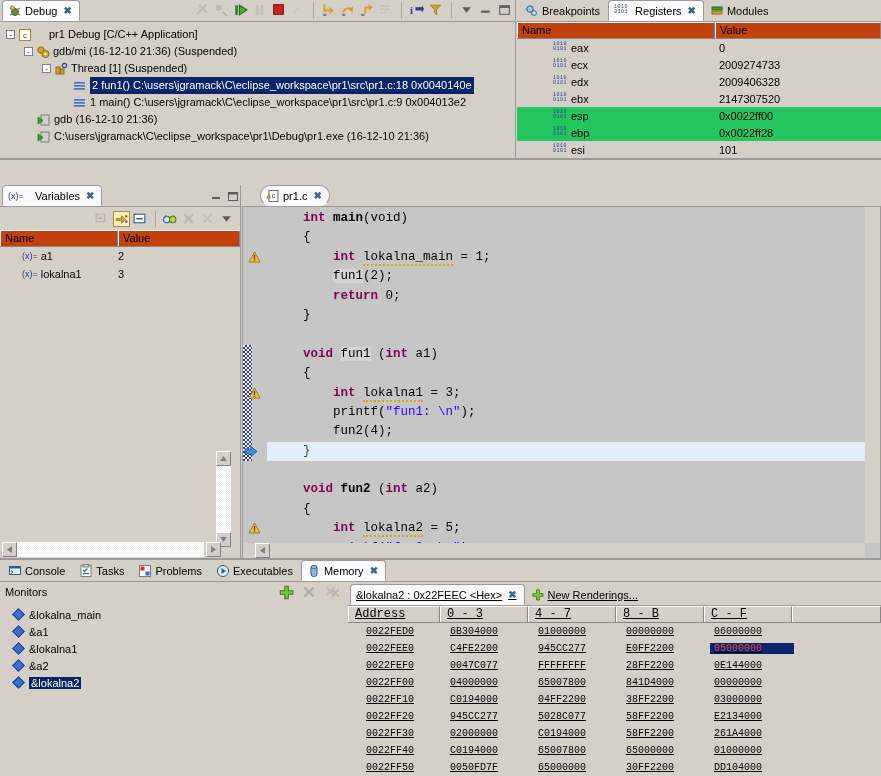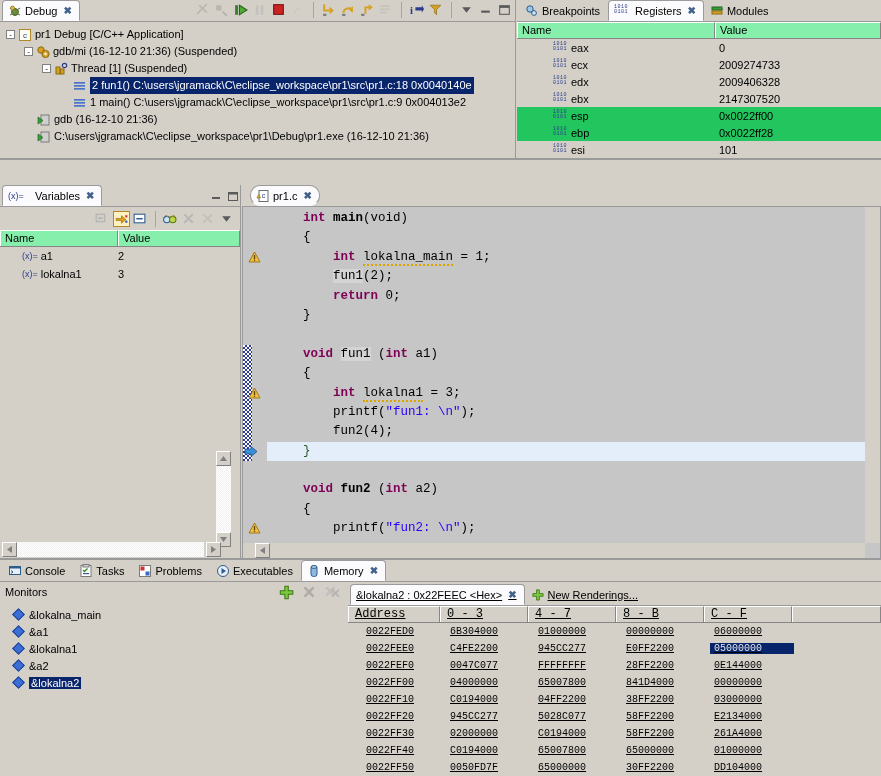--- a/index.html
+++ b/index.html
@@ -52,21 +52,21 @@
   .exp {
     width: 9px; height: 9px; border: 1px solid #808080; background: #fff;
     font-size: 8px; line-height: 7px; text-align: center; color: #000;
     margin-right: 3px; flex: none; font-family: "Liberation Sans", sans-serif;
   }
   .ind { flex: none; }
   .selrow { background: #08246b; color: #fff; padding: 0 2px; }
 
   
   #regView { left: 517px; top: 0; width: 364px; height: 186px; }
-  .colhdr { display: flex; height: 17px; background: #86efac; border-bottom: 1px solid #868686; }
+  .colhdr { display: flex; height: 17px; background: #c2410c; border-bottom: 1px solid #868686; }
   .colhdr > div {
     border-right: 1px solid #868686; border-top: 1px solid #fff; border-left: 1px solid #fff;
     padding: 1px 0 0 4px; font-size: 11px; overflow: hidden;
   }
   .reg-row { display: flex; height: 17px; align-items: center; }
   .reg-row.hl { background: #22c55e; }
   .reg-name { width: 198px; display: flex; align-items: center; padding-left: 36px; }
   .reg-val { padding-left: 4px; }
   .binico {
     width: 15px; height: 12px; flex: none; margin-right: 3px;
@@ -113,21 +113,21 @@
   .mon-row { display: flex; align-items: center; height: 17px; padding-left: 14px; }
   .diamond {
     width: 9px; height: 9px; background: #3b6fd6; transform: rotate(45deg);
     border: 1px solid #1a3f8f; margin-right: 6px; flex: none;
   }
   .mem-area { position: absolute; left: 348px; top: 0; right: 0; bottom: 0; text-decoration: underline; }
   .mem-hdr { display: flex; height: 17px; background: #d4d0c8; border-bottom: 1px solid #868686; font-family: "Liberation Mono", monospace; font-size: 12px; }
   .mem-hdr > div { border-right: 1px solid #868686; border-top: 1px solid #fff; border-left: 1px solid #fff; padding-left: 6px; overflow: hidden; }
   .mem-row { display: flex; height: 17px; font-family: "Liberation Mono", monospace; font-size: 10px; align-items: center; }
   .mem-row > div { overflow: hidden; white-space: nowrap; }
-  .mcell-sel { background: #08246b; color: #e5e5e5; }
+  .mcell-sel { background: #08246b; color: #ef4444; }
 
   .vsep { position: absolute; background: #9a9a9a; }
 </style>
 </head>
 <body>
 
 <div class="app">
 
   <div class="panel" id="debugView">
     <div class="tabbar">
@@ -208,21 +208,21 @@
         </div>
     </div>
     <div class="tree" id="debugTree">
         <div class="trow">
           <span class="ind" style="width: 0px;"></span>
           <span class="exp">-</span>
           <span class="ico"><svg width="14" height="14" viewBox="0 0 14 14">
               <rect x="1.5" y="1.5" width="11" height="11" fill="#fdfdf2" stroke="#b08a2a"></rect>
               <text x="7" y="10" font-size="8" text-anchor="middle" fill="#2b3c8c" font-family="Liberation Sans">c</text>
             </svg></span>
-          <span style="margin-left: 3px;">pr1 Debug [C/C++ Application]</span>
+          <span style="margin-left: 17px;">pr1 Debug [C/C++ Application]</span>
         </div>
         <div class="trow">
           <span class="ind" style="width: 18px;"></span>
           <span class="exp">-</span>
           <span class="ico"><svg width="14" height="14" viewBox="0 0 14 14">
               <circle cx="5" cy="5" r="3.2" fill="#d8a020" stroke="#8a6a14"></circle>
               <circle cx="9.5" cy="9" r="3.6" fill="#d8a020" stroke="#8a6a14"></circle>
               <circle cx="9.5" cy="9" r="1.2" fill="#fff"></circle>
             </svg></span>
           <span style="margin-left: 3px;">gdb/mi (16-12-10 21:36) (Suspended)</span>
@@ -449,21 +449,21 @@
     <div class="checkerbg" style="position:absolute;left:17px;bottom:2px;right:36px;height:15px;"></div>
     <div class="sbtn" style="position:absolute;right:19px;bottom:2px;">
       <svg width="13" height="13" viewBox="0 0 13 13">
           <polygon points="9,6.5 4,3 4,10" fill="#808080"></polygon>
         </svg>
     </div>
   </div>
 
   <div class="panel" id="editor">
     <div class="tabbar">
-      <div class="tab active" style="margin-left:8px;border-radius:10px;">
+      <div class="tab active" style="margin-left:18px;border-radius:10px;">
         <span class="ico">
           <svg width="14" height="14" viewBox="0 0 14 14">
             <rect x="3" y="1.5" width="9" height="11" fill="#fff" stroke="#6f6f6f"></rect>
             <text x="7.5" y="9" font-size="7" fill="#2b3c8c" text-anchor="middle" font-family="Liberation Sans">c</text>
             <path d="M1 9 L4.5 9 L2.75 5.5 Z" fill="#e8b33a" stroke="#8a6a14" stroke-width="0.7"></path>
           </svg>
         </span>
         <span>pr1.c</span>
         <span class="x">✖</span>
       </div>
@@ -500,20 +500,21 @@
           <div class="cl"></div>
           <div class="cl">&nbsp;&nbsp;&nbsp;&nbsp;<span class="ty">void</span> <span class="occ">fun1</span> (<span class="ty">int</span> a1)</div>
           <div class="cl">&nbsp;&nbsp;&nbsp;&nbsp;{</div>
           <div class="cl">&nbsp;&nbsp;&nbsp;&nbsp;&nbsp;&nbsp;&nbsp;&nbsp;<span class="ty">int</span> <span class="sq">lokalna1</span> = 3;</div>
           <div class="cl">&nbsp;&nbsp;&nbsp;&nbsp;&nbsp;&nbsp;&nbsp;&nbsp;printf(<span class="str">"fun1: \n"</span>);</div>
           <div class="cl">&nbsp;&nbsp;&nbsp;&nbsp;&nbsp;&nbsp;&nbsp;&nbsp;fun2(4);</div>
           <div class="cl current" style="color: rgb(42, 90, 42);">&nbsp;&nbsp;&nbsp;&nbsp;}</div>
           <div class="cl"></div>
           <div class="cl">&nbsp;&nbsp;&nbsp;&nbsp;<span class="ty">void</span> <span class="fn">fun2</span> (<span class="ty">int</span> a2)</div>
           <div class="cl">&nbsp;&nbsp;&nbsp;&nbsp;{</div>
+          <div class="cl">&nbsp;&nbsp;&nbsp;&nbsp;&nbsp;&nbsp;&nbsp;&nbsp;<span class="ty">int</span> <span class="sq">lokalna2</span> = 5;</div>
           <div class="cl">&nbsp;&nbsp;&nbsp;&nbsp;&nbsp;&nbsp;&nbsp;&nbsp;printf(<span class="str">"fun2: \n"</span>);</div>
         </div>
       <div class="ed-vscroll"></div>
       <div class="ed-hscroll">
         <div class="sbtn" style="position:absolute;left:12px;top:0;">
           <svg width="13" height="13" viewBox="0 0 13 13">
               <polygon points="4,6.5 9,3 9,10" fill="#808080"></polygon>
             </svg>
         </div>
       </div>

